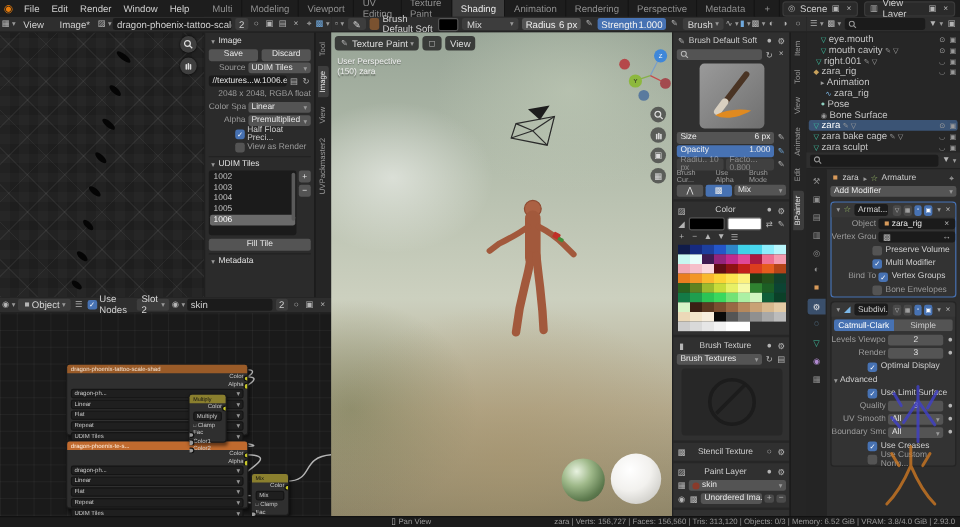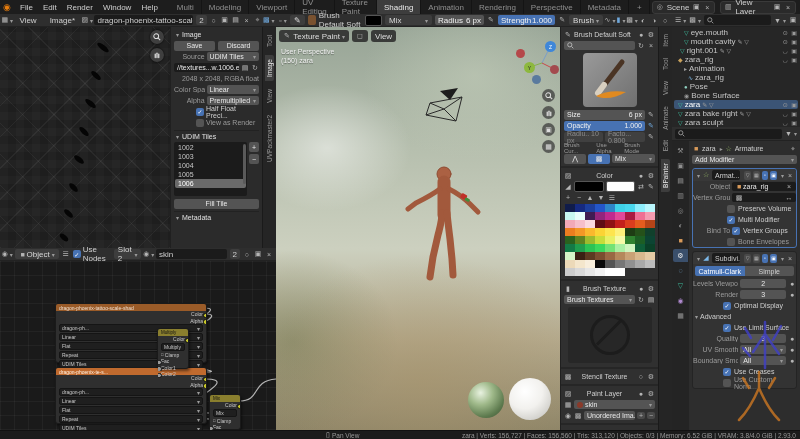--- a/index.html
+++ b/index.html
@@ -865,21 +865,21 @@
       <span style="flex: 0 0 auto; width: 2px;"></span>
       <span class="oi-ic" style="color: rgb(61, 188, 157);">▽</span>
       <span>zara</span>
       <span class="oi-ic dim">✎ ▽</span>
       <span class="oi-r">⊙ ▣</span>
     </div>
 
     <div class="oi">
       <span style="flex: 0 0 auto; width: 2px;"></span>
       <span class="oi-ic" style="color: rgb(61, 188, 157);">▽</span>
-      <span>zara bake right</span>
+      <span>zara bake cage</span>
       <span class="oi-ic dim">✎ ▽</span>
       <span class="oi-r">◡ ▣</span>
     </div>
 
     <div class="oi">
       <span style="flex: 0 0 auto; width: 2px;"></span>
       <span class="oi-ic" style="color: rgb(61, 188, 157);">▽</span>
       <span>zara sculpt</span>
       <span class="oi-ic dim"></span>
       <span class="oi-r">◡ ▣</span>

